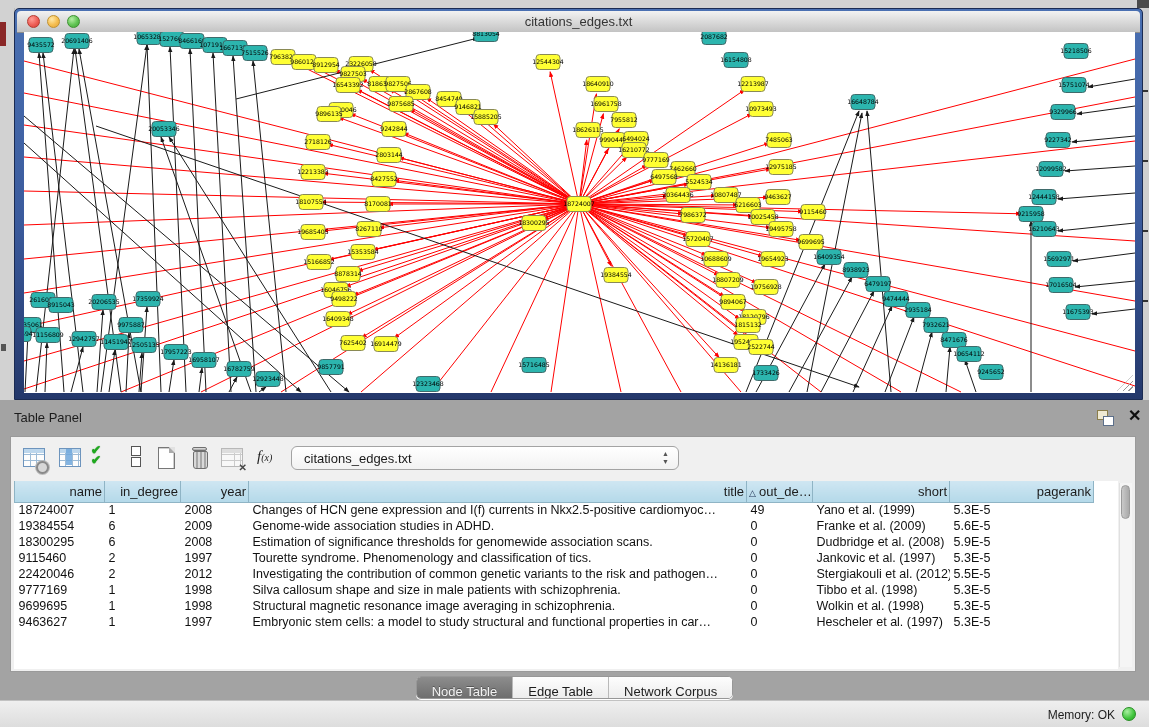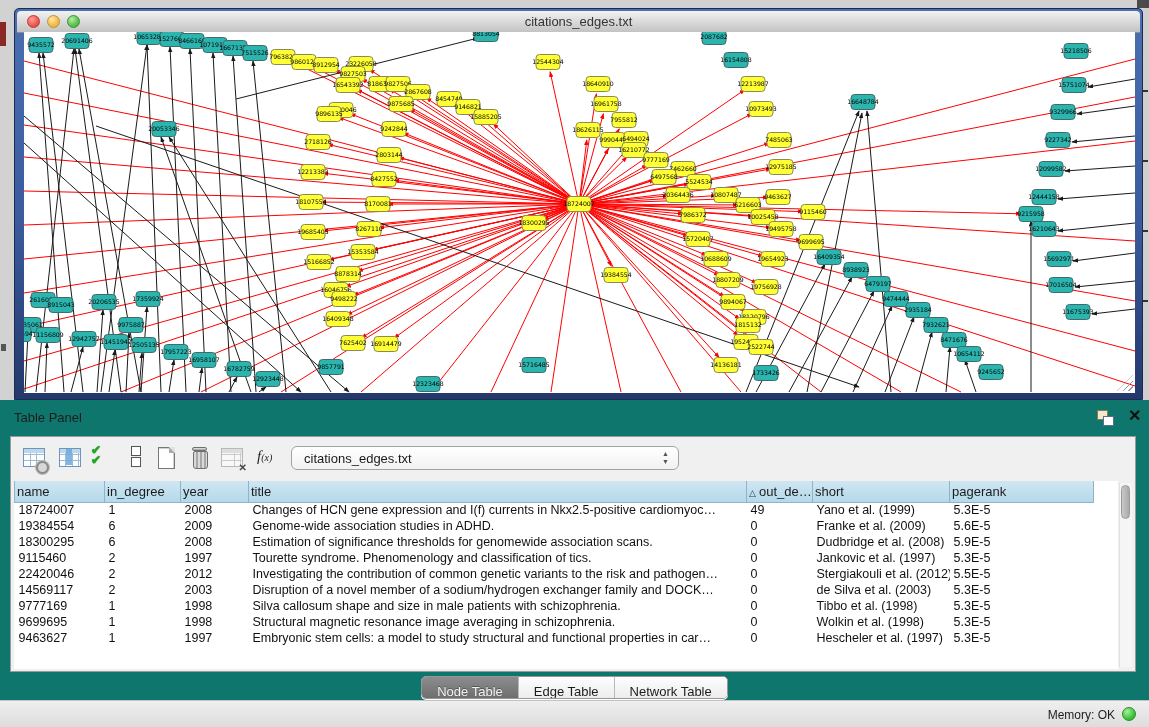--- a/index.html
+++ b/index.html
@@ -39,21 +39,21 @@
   .net-canvas{
     position:absolute;left:9px;top:23px;width:1111px;height:361px;background:#ffffff;overflow:hidden;
   }
   .net-canvas svg{display:block;}
   .resize-grip{
     position:absolute;right:2px;bottom:2px;width:16px;height:16px;
     background:repeating-linear-gradient(135deg,transparent 0 3px,#9a9a9a 3px 4px);
     clip-path:polygon(100% 0,100% 100%,0 100%);
   }
   
-  .table-panel{position:absolute;left:0;top:400px;width:1149px;height:327px;background:#0f766e;}
+  .table-panel{position:absolute;left:0;top:400px;width:1149px;height:327px;background:#a3a3a3;}
   .panel-header{position:absolute;left:0;top:2px;width:100%;height:30px;}
   .panel-title{position:absolute;left:14px;top:8px;font-size:13px;color:#1d1d1d;}
   .float-btn{position:absolute;left:1097px;top:8px;width:18px;height:16px;cursor:default;}
   .float-btn .sq1{position:absolute;left:0;top:0;width:9px;height:8px;border:1px solid #8a7d4a;background:#efe9d2;}
   .float-btn .sq2{position:absolute;left:6px;top:6px;width:9px;height:8px;border:1px solid #5c6f8a;background:#fff;}
   .close-btn{position:absolute;left:1128px;top:4px;font-size:16px;font-weight:bold;color:#111;}
   .panel-container{
     position:absolute;left:10px;top:36px;width:1126px;height:236px;
     background:#f0f0f0;border:1px solid #9a9a9a;box-sizing:border-box;
   }
@@ -86,21 +86,21 @@
     position:absolute;left:280px;top:5px;width:388px;height:24px;border:1px solid #a3a3a3;border-radius:6px;
     background:linear-gradient(#ffffff,#f2f2f2);box-sizing:border-box;
   }
   .tsel .val{position:absolute;left:12px;top:4px;font-size:13px;color:#1a1a1a;}
   .tsel .arrows{position:absolute;right:9px;top:3px;font-size:7px;line-height:8px;color:#555;text-align:center;}
   
   .table-wrap{position:absolute;left:3px;top:44px;width:1104px;height:188px;background:#fff;overflow:hidden;}
   table.dt{border-collapse:collapse;table-layout:fixed;width:1079px;font-size:12.5px;color:#111;}
   table.dt th{
     height:21px;background:linear-gradient(#cfe6f2,#b4d9e9);border-right:1px solid #8fb4c5;border-bottom:1px solid #8fb4c5;
-    font-weight:normal;font-size:13px;color:#1c1c1c;text-align:left;overflow:hidden;white-space:nowrap;padding:0 2px;box-sizing:border-box;margin-left:40px;
+    font-weight:normal;font-size:13px;color:#1c1c1c;text-align:right;overflow:hidden;white-space:nowrap;padding:0 2px;box-sizing:border-box;margin-left:40px;
   }
   table.dt th:first-child{border-left:1px solid #8fb4c5;}
   table.dt td{
     height:16px;padding:0 2px 0 4px;overflow:hidden;white-space:nowrap;text-overflow:clip;box-sizing:border-box;
   }
   .sort-tri{font-size:9px;margin-right:3px;color:#235;}
   .vscroll{position:absolute;right:3px;top:46px;width:12px;height:184px;background:#f5f5f5;border-left:1px solid #e0e0e0;}
   .vthumb{position:absolute;left:1px;top:2px;width:9px;height:34px;border-radius:5px;background:linear-gradient(90deg,#c9c9c9,#a9a9a9);border:1px solid #9a9a9a;box-sizing:border-box;}
   
   .tabbar{position:absolute;left:0;top:276px;width:100%;height:24px;display:flex;justify-content:center;}
@@ -909,29 +909,20 @@
             <tr>
               <td>22420046</td>
               <td>2</td>
               <td>2012</td>
               <td>Investigating the contribution of common genetic variants to the risk and pathogen…</td>
               <td>0</td>
               <td>Stergiakouli et al. (2012)</td>
               <td>5.5E-5</td>
             </tr>
             <tr>
-              <td>14569117</td>
-              <td>2</td>
-              <td>2003</td>
-              <td>Disruption of a novel member of a sodium/hydrogen exchanger family and DOCK…</td>
-              <td>0</td>
-              <td>de Silva et al. (2003)</td>
-              <td>5.3E-5</td>
-            </tr>
-            <tr>
               <td>9777169</td>
               <td>1</td>
               <td>1998</td>
               <td>Silva callosum shape and size in male patients with schizophrenia.</td>
               <td>0</td>
               <td>Tibbo et al. (1998)</td>
               <td>5.3E-5</td>
             </tr>
             <tr>
               <td>9699695</td>
@@ -956,21 +947,21 @@
     </div>
     <div class="vscroll">
       <div class="vthumb"></div>
     </div>
   </div>
 
   <div class="tabbar">
     <div class="seg">
       <span class="tab sel">Node Table</span>
       <span class="tab">Edge Table</span>
-      <span class="tab">Network Table</span>
+      <span class="tab">Network Corpus</span>
     </div>
   </div>
 
   <div class="statusbar">
     <span class="mem-label">Memory: OK</span>
     <span class="mem-dot"></span>
   </div>
 </div>
 
 </body></html>

